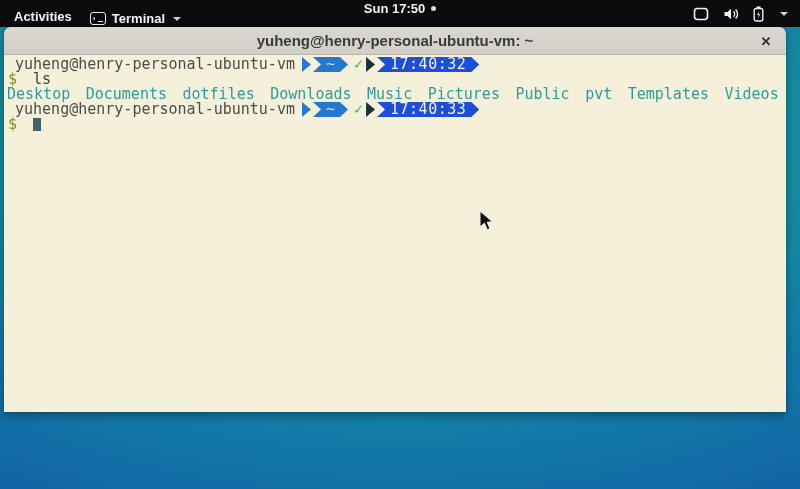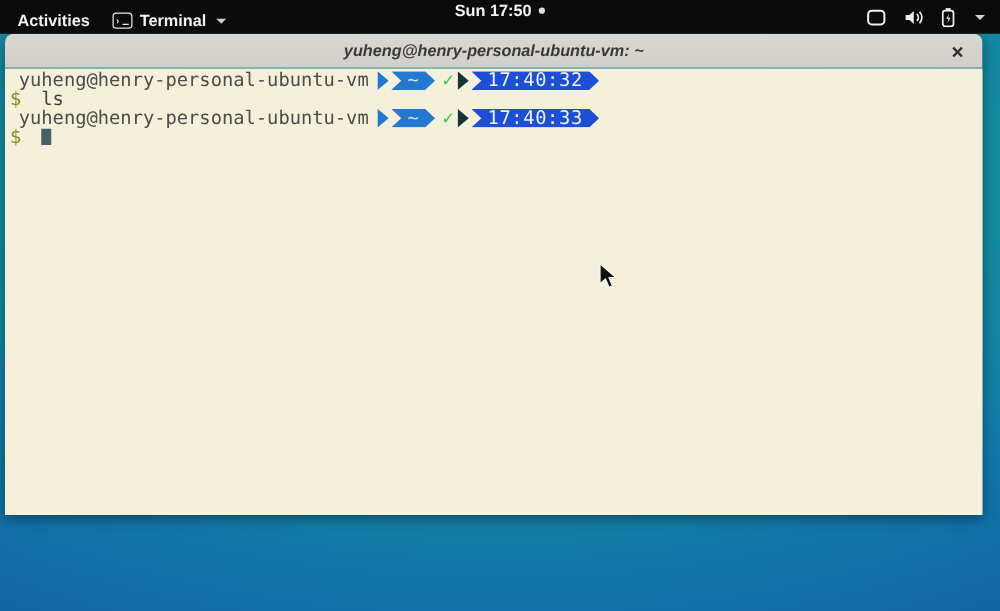--- a/index.html
+++ b/index.html
@@ -9,21 +9,21 @@
     font-family:"Liberation Sans", sans-serif;
     background:radial-gradient(ellipse 95% 85% at 50% 28%, #18a694 0%, #14939e 45%, #1278a8 75%, #1164a4 100%);
   }
 
   
   .topbar {
     position:absolute; left:0; top:0; width:800px; height:27px;
     background:#0b0b0b; color:#f2f2f2; display:flex; align-items:center;
     font-size:13px; font-weight:700; z-index:30;
   }
-  .tb-left { display:flex; align-items:center; gap:14px; padding-left:10px;margin-top:6px; }
+  .tb-left { display:flex; align-items:flex-end; gap:14px; padding-left:10px;margin-top:6px; }
   .activities { padding:2px 4px; cursor:default; }
   .appmenu { display:flex; align-items:center; gap:6px; }
   .term-icon { width:16px; height:13px; border:1.4px solid #e8e8e8; border-radius:3px;
     position:relative; display:inline-block; }
   .term-icon .chev { position:absolute; left:2px; top:1px; font-size:8px; line-height:9px; color:#e8e8e8; font-weight:700; }
   .term-icon .under { position:absolute; left:7px; bottom:2px; width:5px; height:1.4px; background:#e8e8e8; }
   .caret-down { width:0; height:0; border-left:4px solid transparent; border-right:4px solid transparent;
     border-top:4px solid #cfcfcf; display:inline-block; margin-left:2px; }
   .tb-center { position:absolute; left:0; right:0; top:0; height:17px;
     display:flex; align-items:center; justify-content:center; gap:6px; pointer-events:none; }
@@ -35,21 +35,21 @@
   .window {
     position:absolute; left:4px; top:27px; width:782px; height:385px;
     border-radius:7px 7px 0 0; box-shadow:0 3px 10px rgba(0,0,0,.4);
     display:flex; flex-direction:column; z-index:10;
   }
   .titlebar {
     height:28px; background:linear-gradient(#dad7d2,#d2cfc9);
     border-bottom:1px solid #b9b6b0; border-radius:7px 7px 0 0;
     display:flex; align-items:center; justify-content:center; position:relative;
   }
-  .titlebar .title { font-size:13px; font-weight:700; color:#3a3a3a;font-style:italic; }
+  .titlebar .title { font-size:15px; font-weight:700; color:#3a3a3a; }
   .close-btn {
     position:absolute; right:8px; top:0; height:28px; width:24px;
     display:flex; align-items:center; justify-content:center;
     font-size:13px; font-weight:700; color:#2f2f2f; cursor:pointer;
   }
   .screen {
     flex:1; background:#f4f0da; overflow:hidden;
     font-family:"DejaVu Sans Mono","Liberation Mono",monospace;
     font-size:15px; line-height:15px; color:#4c4c4a;
     padding:2px 0 0 3px;
@@ -131,20 +131,33 @@
       <span class="pl-tri dark"></span>
       <span class="pl-seg dark">17:40:32</span>
     </div>
 
     <div class="line">
       <span class="dollar">$</span>
       <span class="gap2"></span>
       <span class="cmd">ls</span>
     </div>
 
+    <div class="line dir-list">
+      <span>Desktop</span>
+      <span>Documents</span>
+      <span>dotfiles</span>
+      <span>Downloads</span>
+      <span>Music</span>
+      <span>Pictures</span>
+      <span>Public</span>
+      <span>pvt</span>
+      <span>Templates</span>
+      <span>Videos</span>
+      <span>workspace</span>
+    </div>
 
     <div class="line">
       <span class="host">yuheng@henry-personal-ubuntu-vm</span>
       <span class="pl-tri blue"></span>
       <span class="pl-seg blue">~</span>
       <span class="check">✓</span>
       <span class="pl-tri dark"></span>
       <span class="pl-seg dark">17:40:33</span>
     </div>
 

